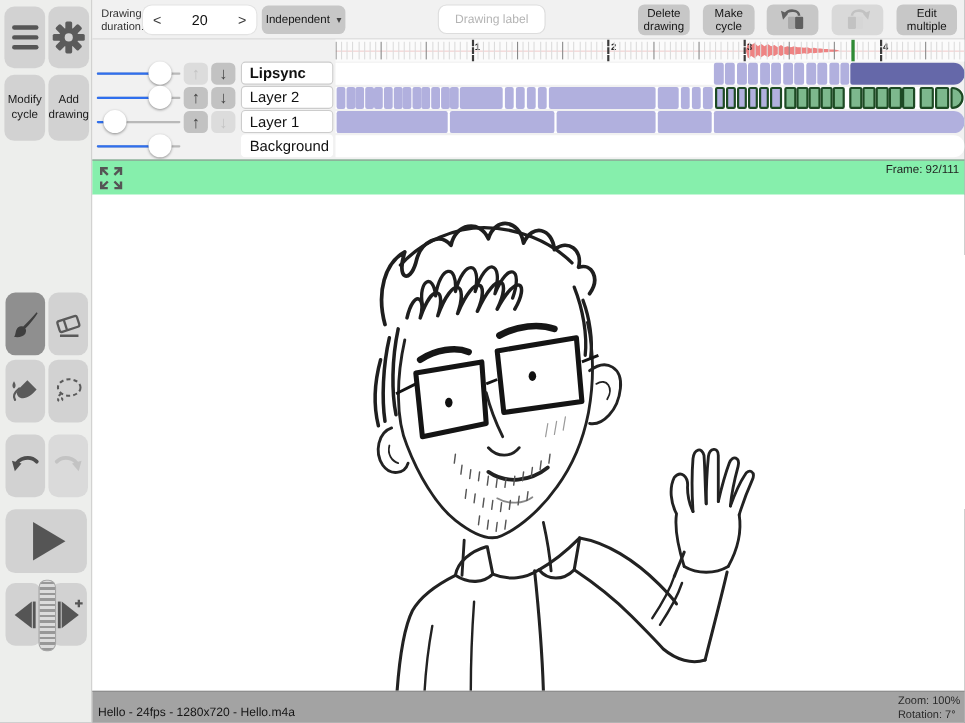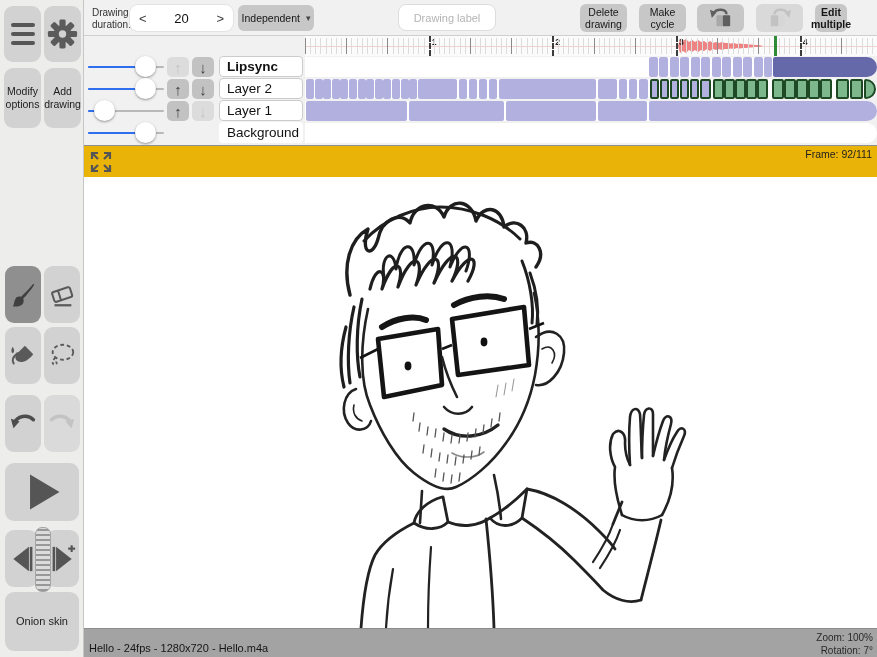--- a/index.html
+++ b/index.html
@@ -57,29 +57,29 @@
   .track .base{position:absolute;left:0;top:0;width:572px;height:20px;background:#fff;border-radius:0 10px 10px 0;}
   .seg{position:absolute;top:0;height:20px;border-radius:2px;box-sizing:border-box;}
   .seg.lp{background:#b1b0de;}
   .seg.dp{background:#6568a9;}
   .seg.op{background:#b1b0de;border:2px solid #1d4a24;}
   .seg.gr{background:#7db88d;border:2px solid #1d4a24;}
   .seg.rr{border-radius:2px 10px 10px 2px;}
   .wave{position:absolute;left:373px;top:2px;}
 
   
-  .cstrip{position:absolute;left:84px;top:145px;width:793px;height:32px;background:#eab308;border-top:1px solid #8f8f8f;box-sizing:border-box;}
+  .cstrip{position:absolute;left:84px;top:145px;width:793px;height:32px;background:#86efac;border-top:1px solid #8f8f8f;box-sizing:border-box;}
   .frameind{position:absolute;right:5px;top:2px;font-size:10.5px;color:#1e1e1e;}
   .expand{position:absolute;left:4px;top:3px;width:26px;height:26px;background:transparent;padding:0;}
   .canvas{position:absolute;left:84px;top:177px;width:793px;height:451px;background:#fff;}
 
   
   .status{position:absolute;left:84px;top:628px;width:793px;height:29px;background:#a3a3a3;border-top:1px solid #8c8c8c;box-sizing:border-box;}
   .status .info{position:absolute;left:5px;bottom:3px;font-size:11px;color:#161616;}
-  .status .zr{position:absolute;right:4px;top:3px;font-size:10px;color:#2a2a2a;text-align:right;line-height:1.25;}
+  .status .zr{position:absolute;right:4px;top:3px;font-size:10px;color:#2a2a2a;line-height:1.25;}
 
   .scrub{position:absolute;left:35px;top:527px;width:14px;height:63px;border-radius:7px;border:1px solid #a5a5a5;
          background:repeating-linear-gradient(0deg,#989898 0 2px,#dcdcdc 2px 5px);}
 </style>
 </head>
 <body>
 
 <div class="app">
 
   <div class="sidebar">
@@ -95,21 +95,21 @@
         <g fill="#5b5b5b">
           <rect x="13.8" y="2" width="6.4" height="30" rx="1.5"></rect>
           <rect x="13.8" y="2" width="6.4" height="30" rx="1.5" transform="rotate(45 17 17)"></rect>
           <rect x="13.8" y="2" width="6.4" height="30" rx="1.5" transform="rotate(90 17 17)"></rect>
           <rect x="13.8" y="2" width="6.4" height="30" rx="1.5" transform="rotate(135 17 17)"></rect>
           <circle cx="17" cy="17" r="9"></circle>
         </g>
         <circle cx="17" cy="17" r="3.8" fill="#d2d2d2"></circle>
       </svg>
     </button>
-    <button class="tile" style="left:4px;top:68px;width:37px;height:60px;">Modify options</button>
+    <button class="tile" style="left:4px;top:68px;width:37px;height:60px;">Modify cycle</button>
     <button class="tile" style="left:44px;top:68px;width:37px;height:60px;">Add drawing</button>
 
 
     <button class="tile active" style="left:5px;top:266px;width:36px;height:57px;">
       <svg width="28" height="28" viewBox="0 0 30 30">
         <path fill="#3f3f3f" d="M26,3 C22,8 17,13 13,17 C10,16 8,17 7,19 C5,22 6,25 4,27 C8,28 13,27 15,24 C16,22 16,20 15,19 C19,15 24,9 27,4 Z"></path>
       </svg>
     </button>
     <button class="tile" style="left:44px;top:266px;width:36px;height:57px;">
       <svg width="28" height="28" viewBox="0 0 30 30">
@@ -161,21 +161,20 @@
     </button>
     <button class="tile" style="left:46px;top:530px;width:33px;height:57px;">
       <svg width="26" height="36" viewBox="0 0 30 40">
         <rect x="3" y="6" width="3" height="28" fill="#555"></rect>
         <polygon points="7,6 7,34 25,20" fill="#555"></polygon>
         <path d="M21,8 h8 M25,4 v8" stroke="#555" stroke-width="2.4" fill="none"></path>
       </svg>
     </button>
     <div class="scrub"></div>
 
-    <button class="tile" style="left:5px;top:592px;width:74px;height:59px;font-size:11px;">Onion skin</button>
   </div>
 
   <div class="topbar">
     <div class="durlabel">Drawing duration:</div>
     <div class="stepper">
       <span>&lt;</span>
       <span class="val">20</span>
       <span>&gt;</span>
     </div>
     <button class="gbtn" style="left:154px;top:5px;width:76px;height:26px;">
@@ -195,21 +194,21 @@
       </svg>
     </button>
     <button class="gbtn disabled" style="left:672px;top:4px;width:47px;height:28px;">
       <svg width="28" height="22" viewBox="0 0 30 24">
         <rect x="13" y="9" width="7" height="12" rx="1" fill="#d6d6d6"></rect>
         <rect x="5" y="9" width="8" height="12" rx="1" fill="#c2c2c2"></rect>
         <path d="M9,8 C9,2 20,1 23,7" fill="none" stroke="#c2c2c2" stroke-width="2.6"></path>
         <polygon points="27,3 20,6 25,12" fill="#c2c2c2"></polygon>
       </svg>
     </button>
-    <button class="gbtn" style="left:731px;top:4px;width:32px;height:28px;font-weight:bold;">Edit multiple</button>
+    <button class="gbtn" style="left:731px;top:4px;width:55px;height:28px;">Edit multiple</button>
   </div>
 
   <div class="tl">
     <div class="ruler" id="ruler">
       <div class="baseline"></div>
       <svg class="wave" width="85" height="16" viewBox="0 0 85 16">
         <polygon fill="#ee8383" points="0,8 2,1 5,3 8,1 11,4 14,2 17,4 20,2 23,4 26,3 29,5 32,3 35,5 38,4 41,5 44,4 47,5 50,5 53,5.5 56,5 59,6 62,5.5 65,6 68,6 71,6.5 74,6.5 77,7 80,7 83,7.5 85,8 83,8.5 80,9 77,9 74,9.5 71,9.5 68,10 65,10 62,10.5 59,10 56,11 53,10.5 50,11 47,11 44,12 41,11 38,12 35,11 32,13 29,11 26,13 23,12 20,14 17,12 14,14 11,12 8,15 5,13 2,15"></polygon>
       </svg>
     <div class="tick mid" style="left: 0px;"></div>
         <div class="tick" style="left: 5.15315px;"></div>

